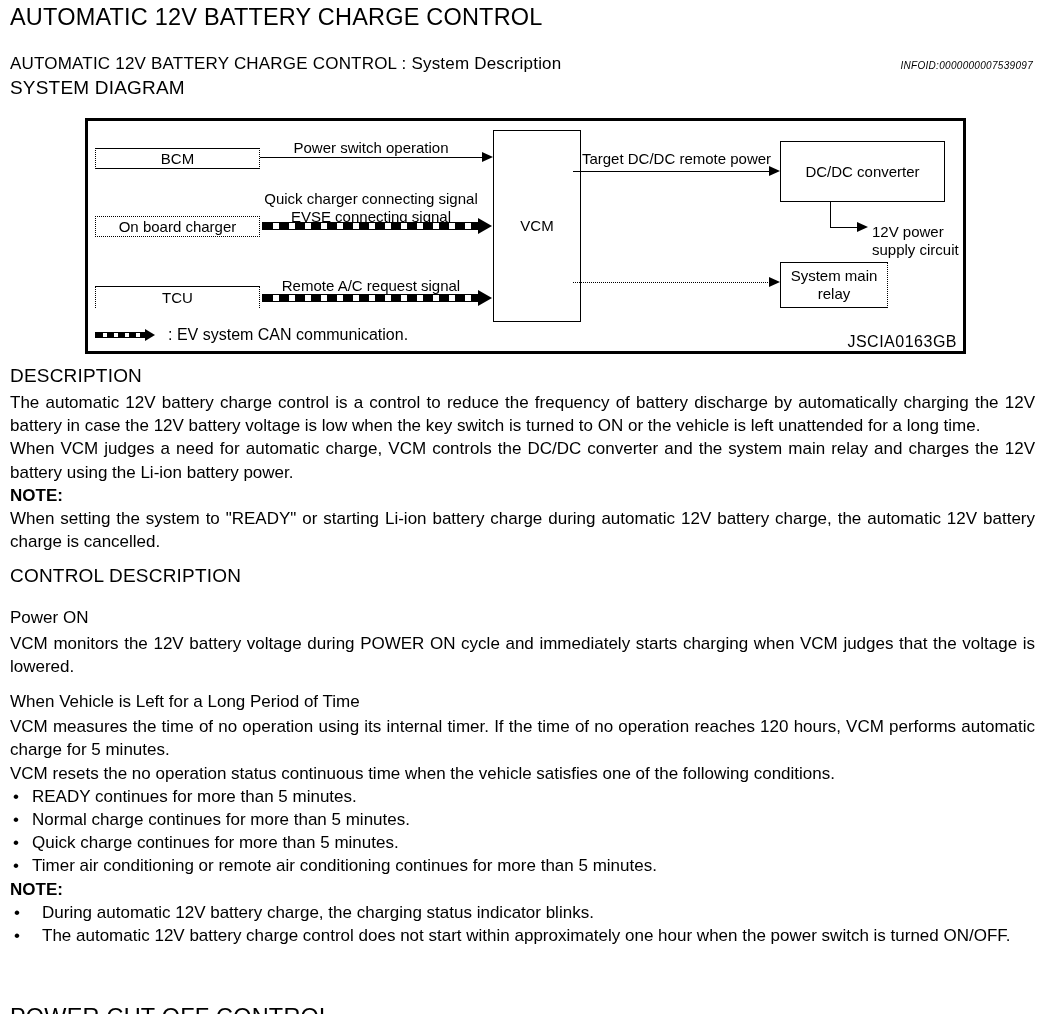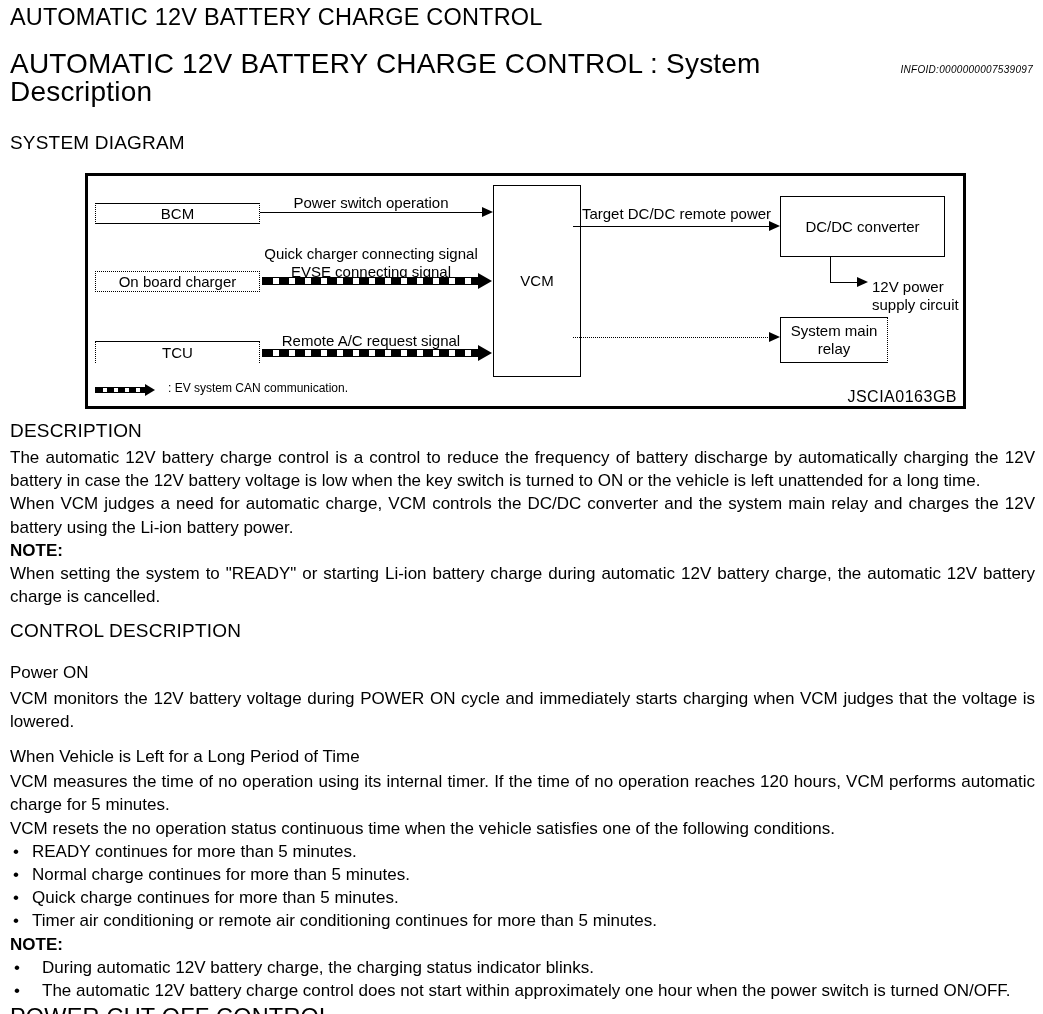--- a/index.html
+++ b/index.html
@@ -13,24 +13,24 @@
   }
   .h1 {
     font-size: 23.5px; font-weight: normal;
     margin: 4px 0 0 10px; letter-spacing: 0.2px;
     line-height: 26px;
   }
   .h2row {
     display: flex; align-items: baseline;
     margin: 20px 10px 0 10px;
   }
-  .h2 { font-size: 28px; font-weight: normal; letter-spacing: 0.2px; line-height: 28px; }
+  .h2 { font-size: 17px; font-weight: normal; letter-spacing: 0.2px; line-height: 28px; }
   .infoid { font-size: 10px; font-style: italic; margin-left: auto; letter-spacing: 0.3px; }
   .h3 { font-size: 19px; font-weight: normal; line-height: 20px; margin-left: 10px; letter-spacing: 0.2px; }
-  .h3.sys  { margin-top: 27px; }
+  .h3.sys  { }
   .h3.desc { margin-top: 12px; }
   .h3.ctrl { margin-top: 13px; }
 
   
   .diagram-frame {
     position: relative;
     margin: 20px 0 0 85px;
     width: 881px; height: 236px;
     border: 3px solid #000;
   }
@@ -75,21 +75,21 @@
     border-top: 8px solid transparent; border-bottom: 8px solid transparent;
   }
   .legend-stripe {
     position: absolute; left: 7px; top: 211px; width: 50px; height: 6px;
     background: repeating-linear-gradient(90deg, #000 0 7px, #fff 7px 11px);
     border: 1px solid #000;
   }
   .legend-head { position: absolute; left: 57px; top: 208px; width: 0; height: 0;
     border-left: 10px solid #000;
     border-top: 6px solid transparent; border-bottom: 6px solid transparent; }
-  .legend-text { position: absolute; left: 80px; top: 205px; font-size: 12px; }
+  .legend-text { position: absolute; left: 80px; top: 205px; font-size: 16px; }
   .fig-id { position: absolute; right: 6px; top: 212px; font-size: 16px; letter-spacing: 0.5px; }
   .supply-label { position: absolute; left: 784px; top: 102px; font-size: 15px; line-height: 18px; text-align: left; }
 
   
   .bodyblock { margin: 0 8px 0 10px; font-size: 17px; line-height: 23.2px; text-align: justify; }
   .bodyblock p { margin: 0; }
   .mt-desc  { margin-top: 5px; }
   .note-label { font-weight: bold; }
   .subhead { margin: 0 8px 0 10px; font-size: 17px; line-height: 23.2px; }
   .sh-power { margin-top: 20px; }

